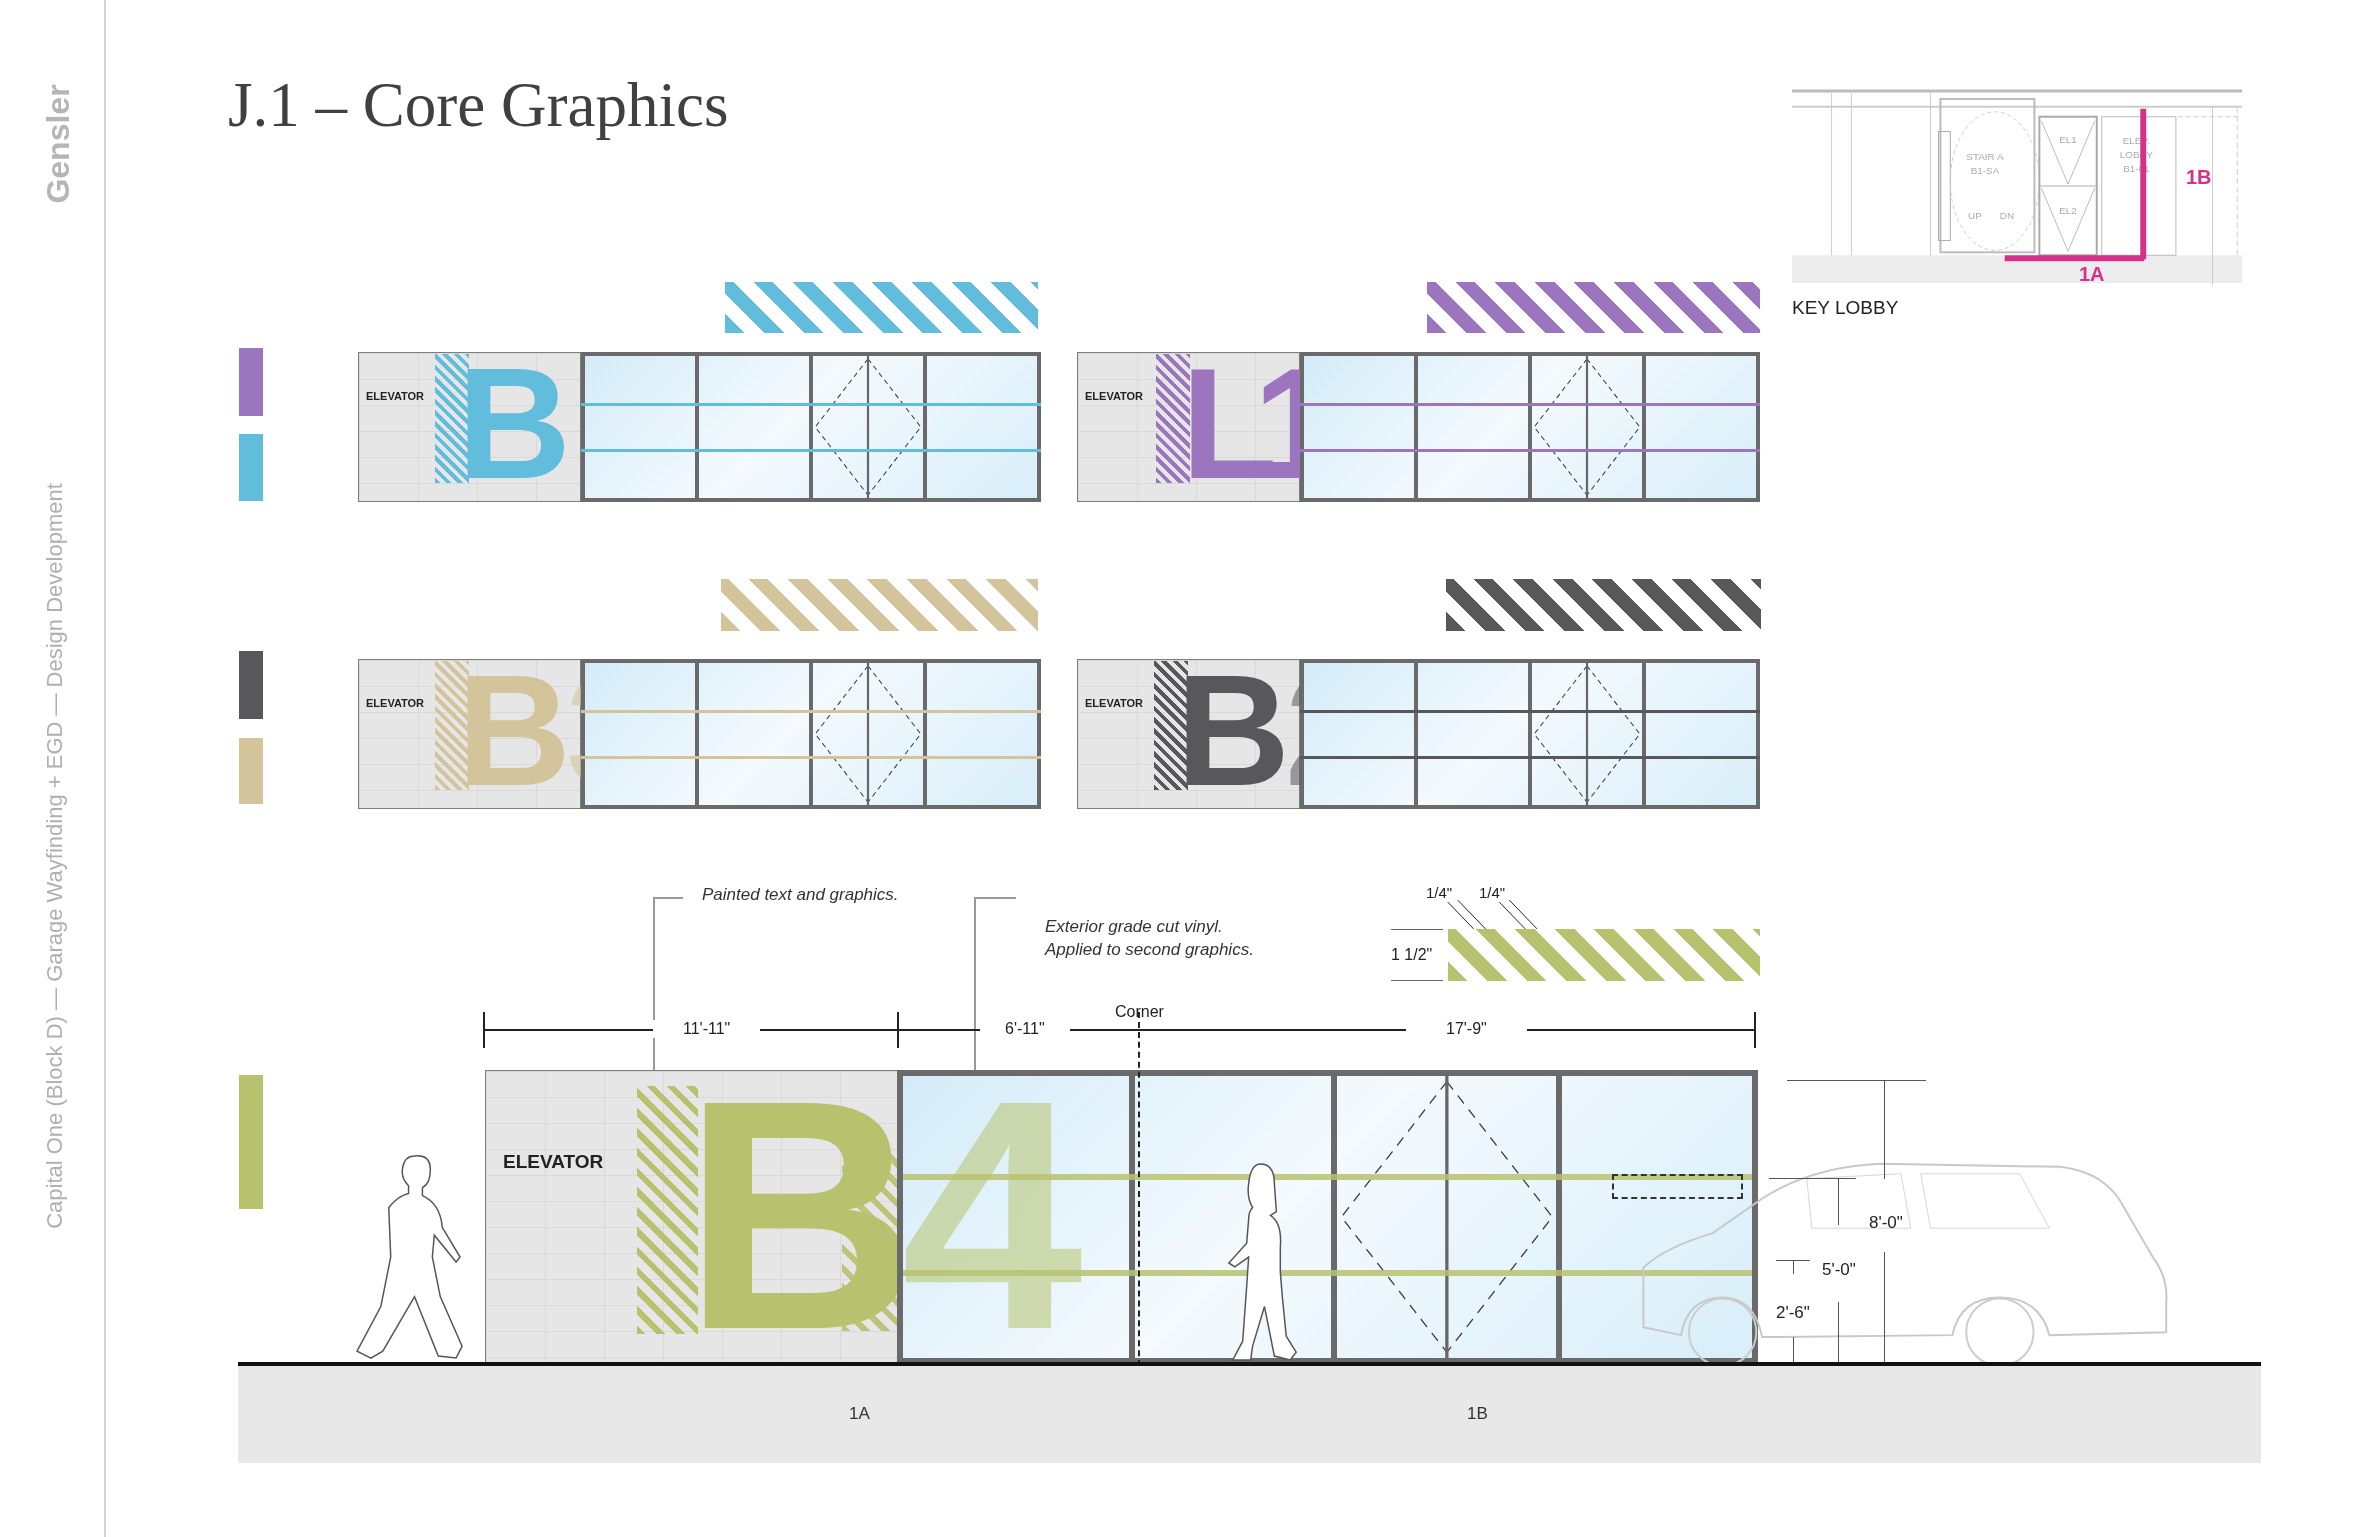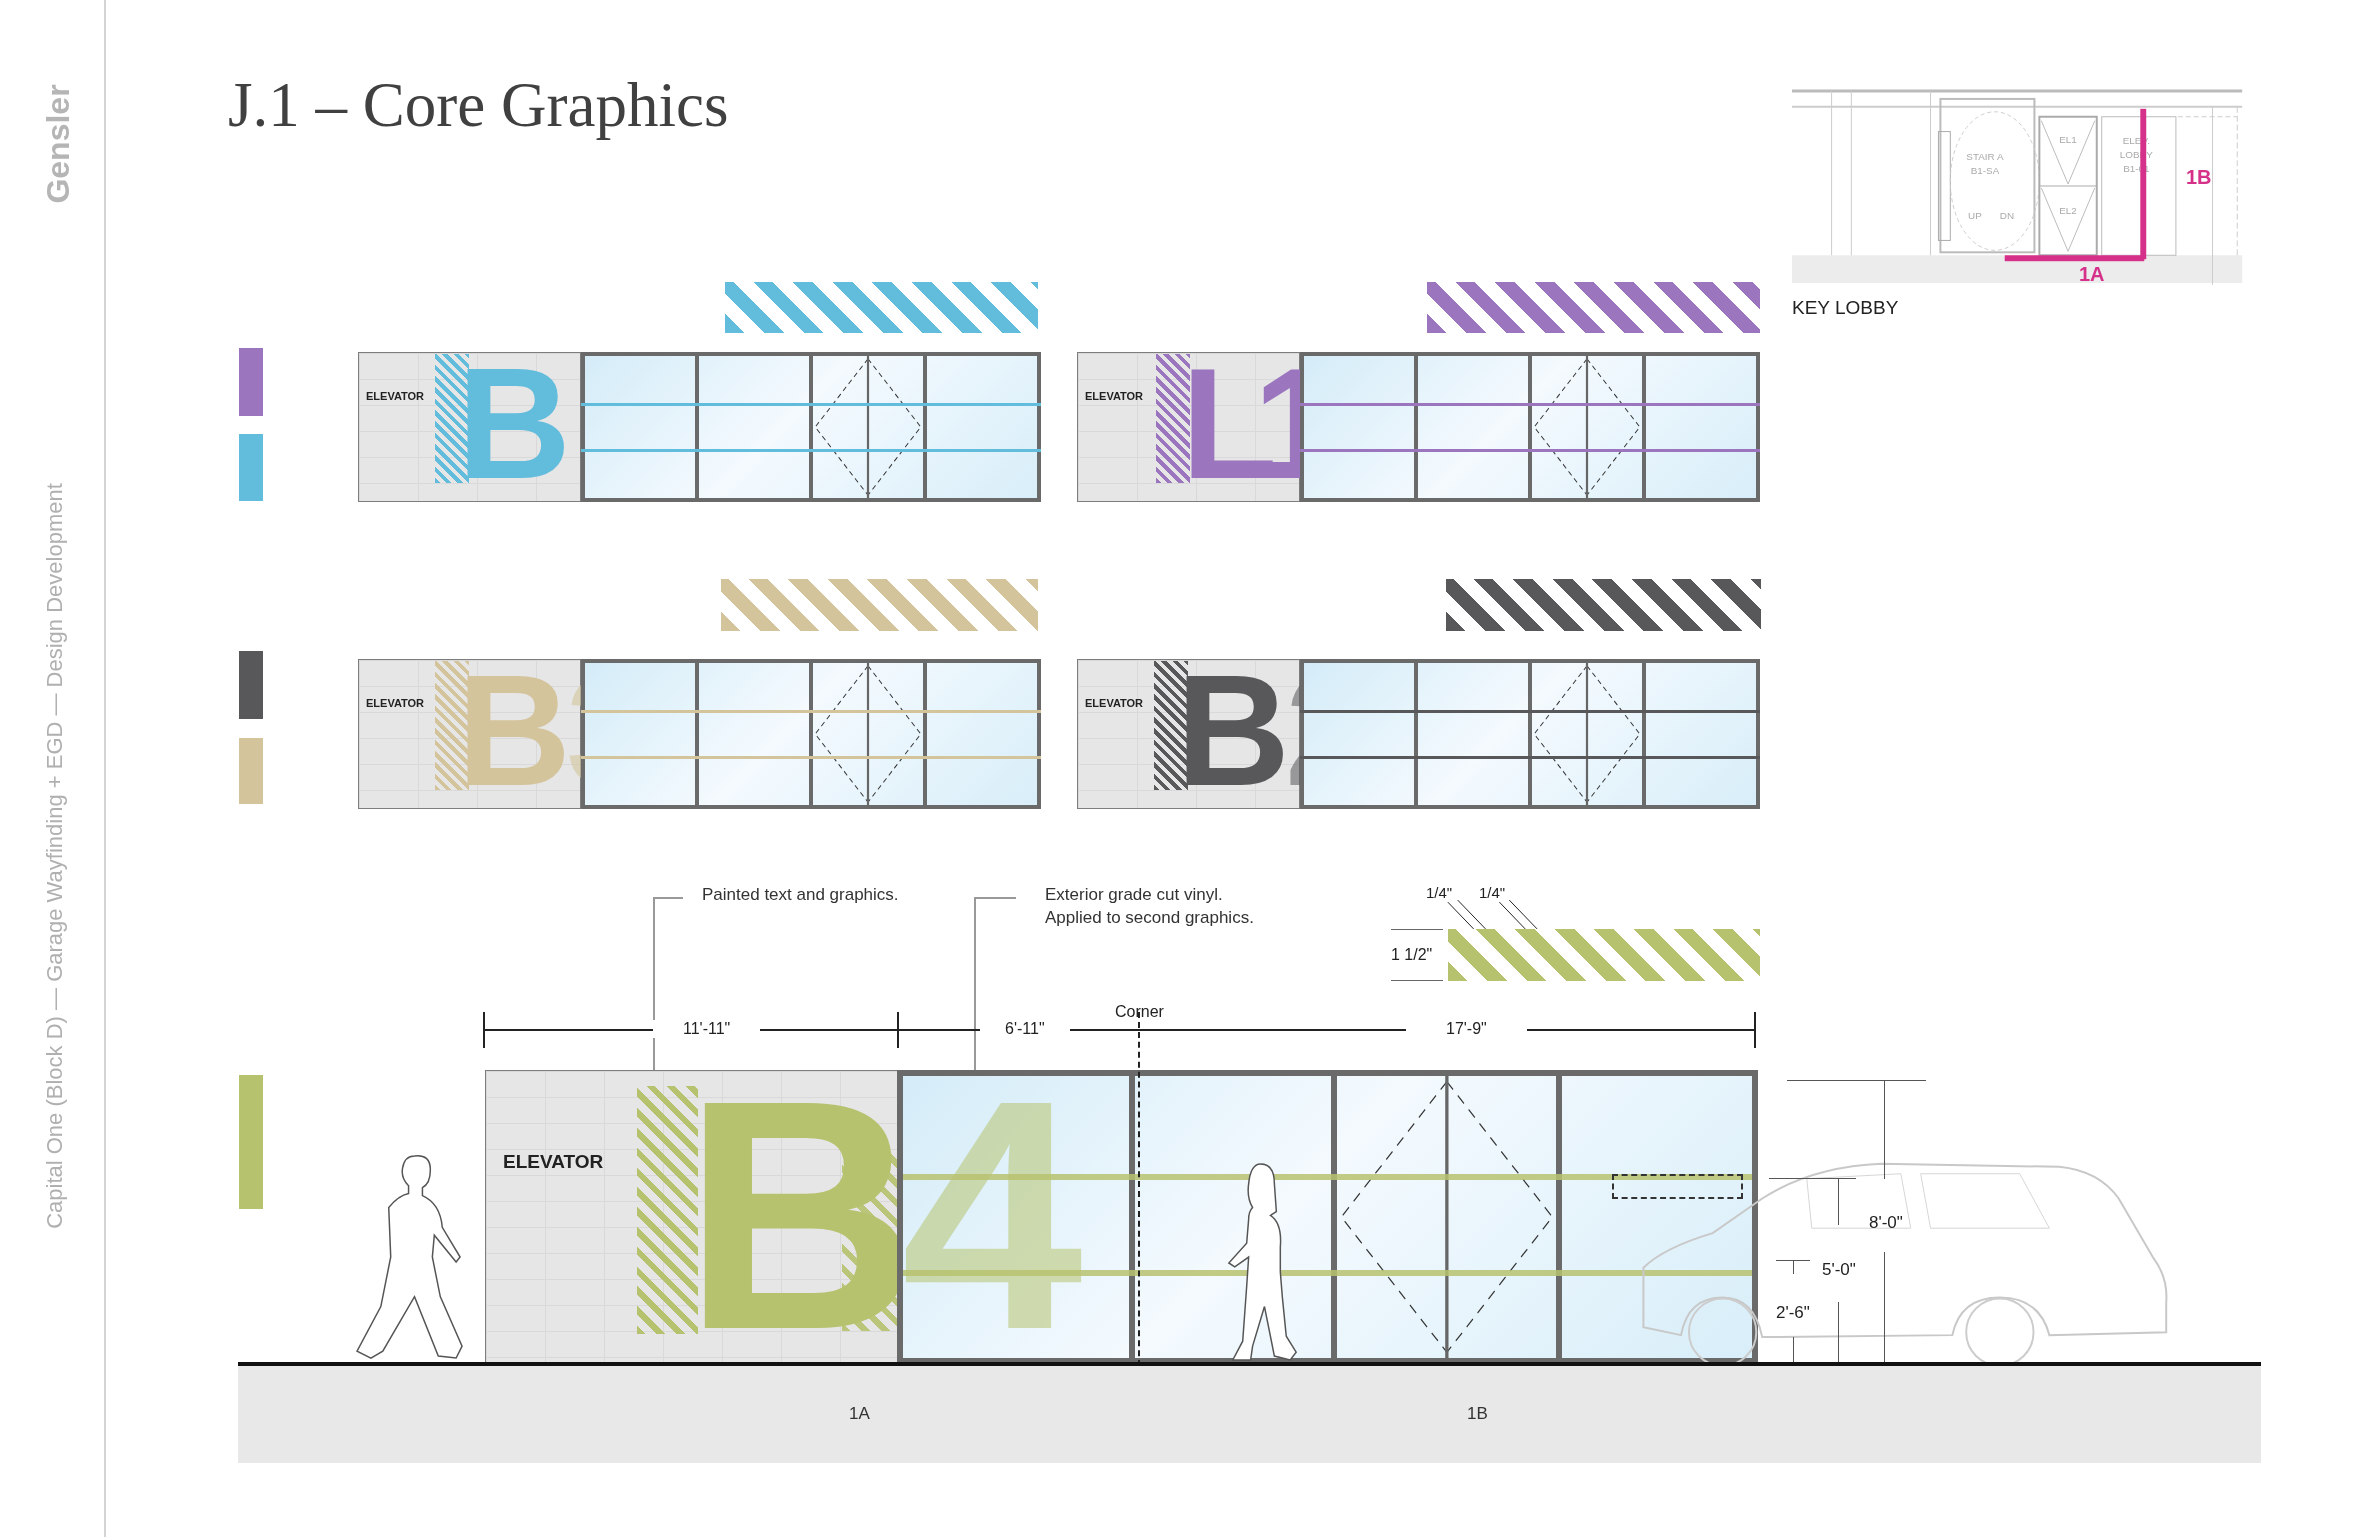--- a/index.html
+++ b/index.html
@@ -16,21 +16,21 @@
   .wall{background:#e6e6e6;border:1px solid #7d7d7d;box-sizing:border-box;
     background-image:linear-gradient(#d9d9d9 1px,transparent 1px),linear-gradient(90deg,#d9d9d9 1px,transparent 1px);
     background-size:59px 26px;}
   .glaze{box-sizing:border-box;border:4px solid #6a6a6a;background:linear-gradient(135deg,#d4ecf8 0%,#f4fafe 45%,#d8eef9 100%);display:flex;}
   .pane{flex:1;border-right:4px solid #6a6a6a;position:relative;}
   .pane:last-child{border-right:none;}
   .band{position:absolute;left:0;right:0;height:3px;}
   .door svg{position:absolute;inset:0;width:100%;height:100%;}
   .elev-label{font-weight:bold;font-size:11px;color:#222;}
   .bigletter{font-weight:bold;font-family:"Liberation Sans",sans-serif;line-height:1;}
-  .note{font-size:17px;color:#333;line-height:1.35;}
+  .note{font-size:17px;color:#333;line-height:1.35;font-style:italic;}
   .dim{font-size:16px;color:#222;font-family:"Liberation Sans",sans-serif;}
   .line{background:#222;}
   .magenta{color:#d6318a;font-weight:bold;}
 </style>
 </head>
 <body>
 
 <div class="abs rule"></div>
 <div class="abs brand">
     <span>Gensler</span>
@@ -166,21 +166,21 @@
       </div>
     <div class="pane"></div>
   </div>
   <div class="band" style="left:223px;top:51px;background:#58585b;"></div>
   <div class="band" style="left:223px;top:97px;background:#58585b;"></div>
 </div>
 
 <div class="abs" style="left:653px;top:897px;width:28px;height:198px;border-left:2px solid #999;border-top:2px solid #999;"></div>
 <div class="abs note" style="left:702px;top:884px;">Painted text and graphics.</div>
 <div class="abs" style="left:974px;top:897px;width:40px;height:208px;border-left:2px solid #999;border-top:2px solid #999;"></div>
-<div class="abs note" style="left:1045px;top:884px;">
+<div class="abs note" style="left:1045px;top:916px;">
   <div>Exterior grade cut vinyl.</div>
   <div>Applied to second graphics.</div>
 </div>
 
 <div class="abs dim" style="left:1426px;top:884px;font-size:15px;">1/4"</div>
 <div class="abs dim" style="left:1479px;top:884px;font-size:15px;">1/4"</div>
 <svg class="abs" style="left:1426px;top:896px;" width="119" height="40" viewBox="0 0 120 40">
   <line x1="22" y1="6" x2="48" y2="33" stroke="#222"></line>
     <line x1="32" y1="4" x2="60" y2="33" stroke="#222"></line>
   <line x1="74" y1="6" x2="100" y2="33" stroke="#222"></line>

